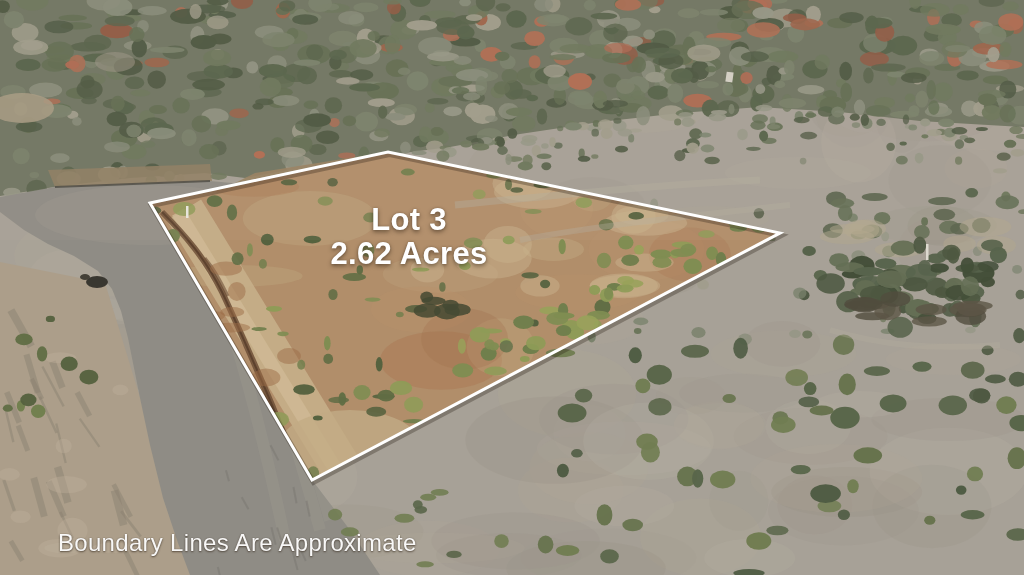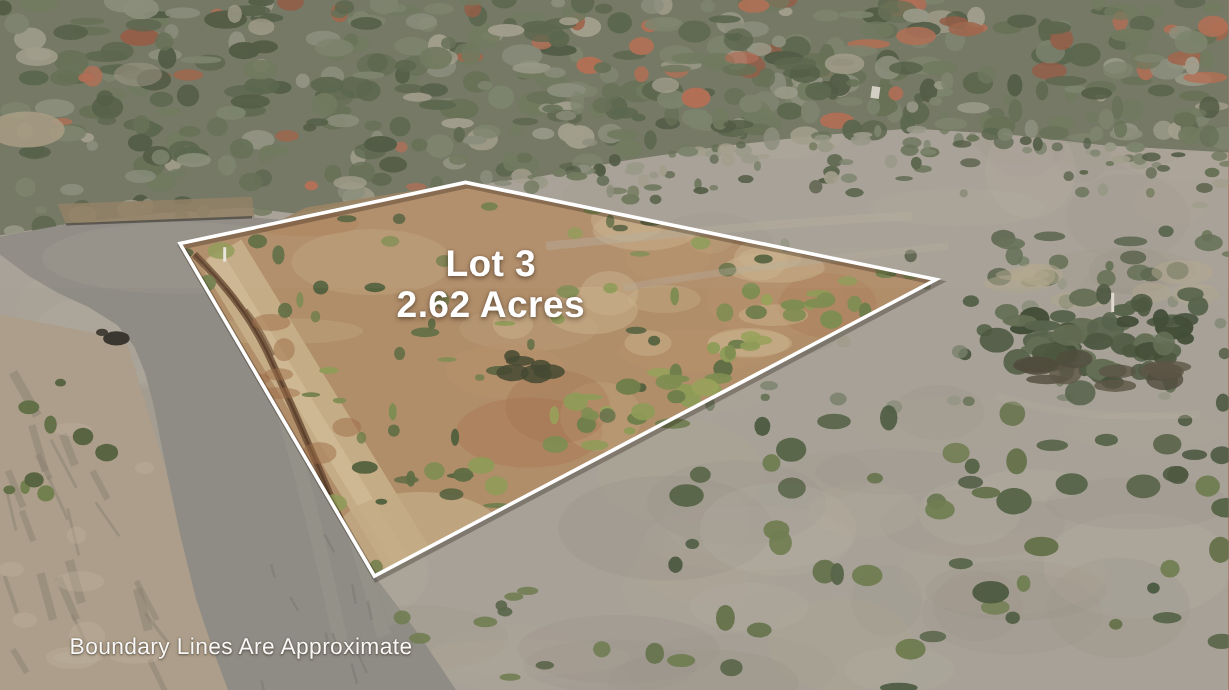--- a/index.html
+++ b/index.html
@@ -11,21 +11,21 @@
   #scene-svg{position:absolute;left:0;top:0;width:1024px;height:575px;display:block;}
   .lot-label{
     position:absolute;left:409px;top:203px;transform:translateX(-50%);
     text-align:center;color:#ffffff;font-weight:bold;
     font-size:31px;line-height:34px;letter-spacing:.3px;
     text-shadow:0 2px 4px rgba(45,32,20,.55),0 0 2px rgba(45,32,20,.25);
     white-space:nowrap;
   }
   .disclaimer{
     position:absolute;left:58px;top:529px;
-    color:rgba(255,255,255,.96);font-size:19px;font-weight:normal;
+    color:rgba(255,255,255,.96);font-size:24px;font-weight:normal;
     letter-spacing:.3px;
     text-shadow:0 1px 2px rgba(60,48,36,.75),0 0 1px rgba(60,48,36,.5);
     white-space:nowrap;
   }
 </style>
 </head>
 <body>
 
 <div id="stage">
   <svg id="scene-svg" viewBox="0 0 1024 575">

